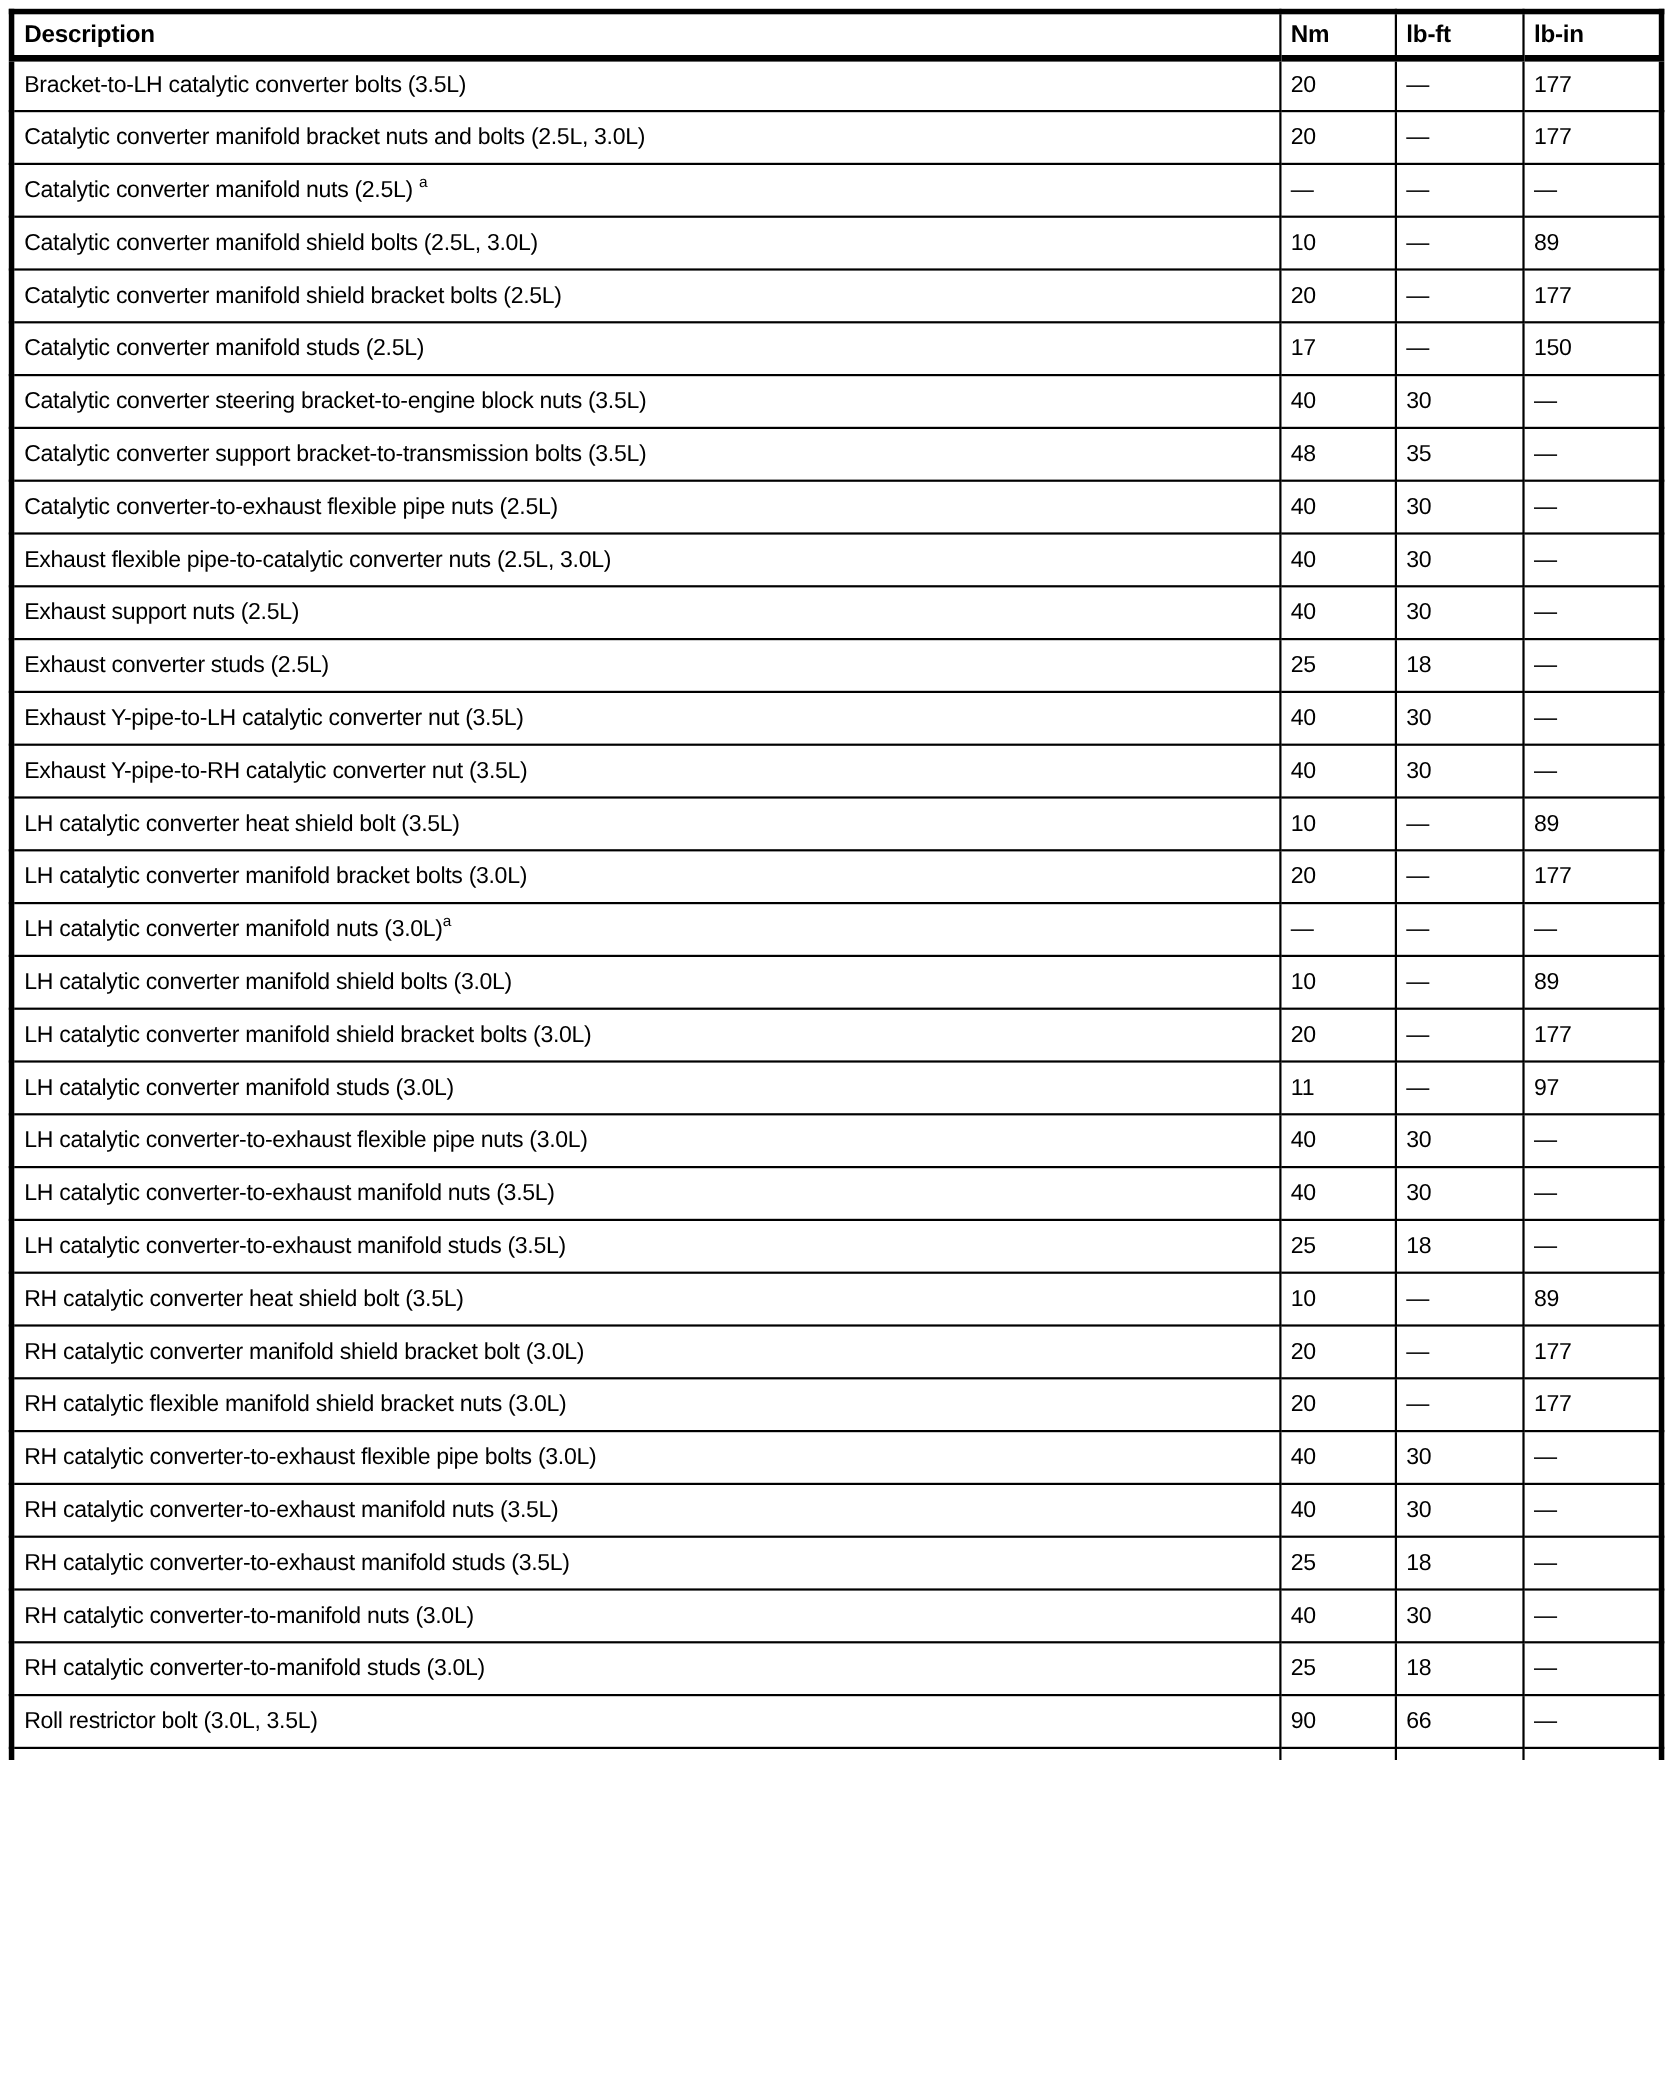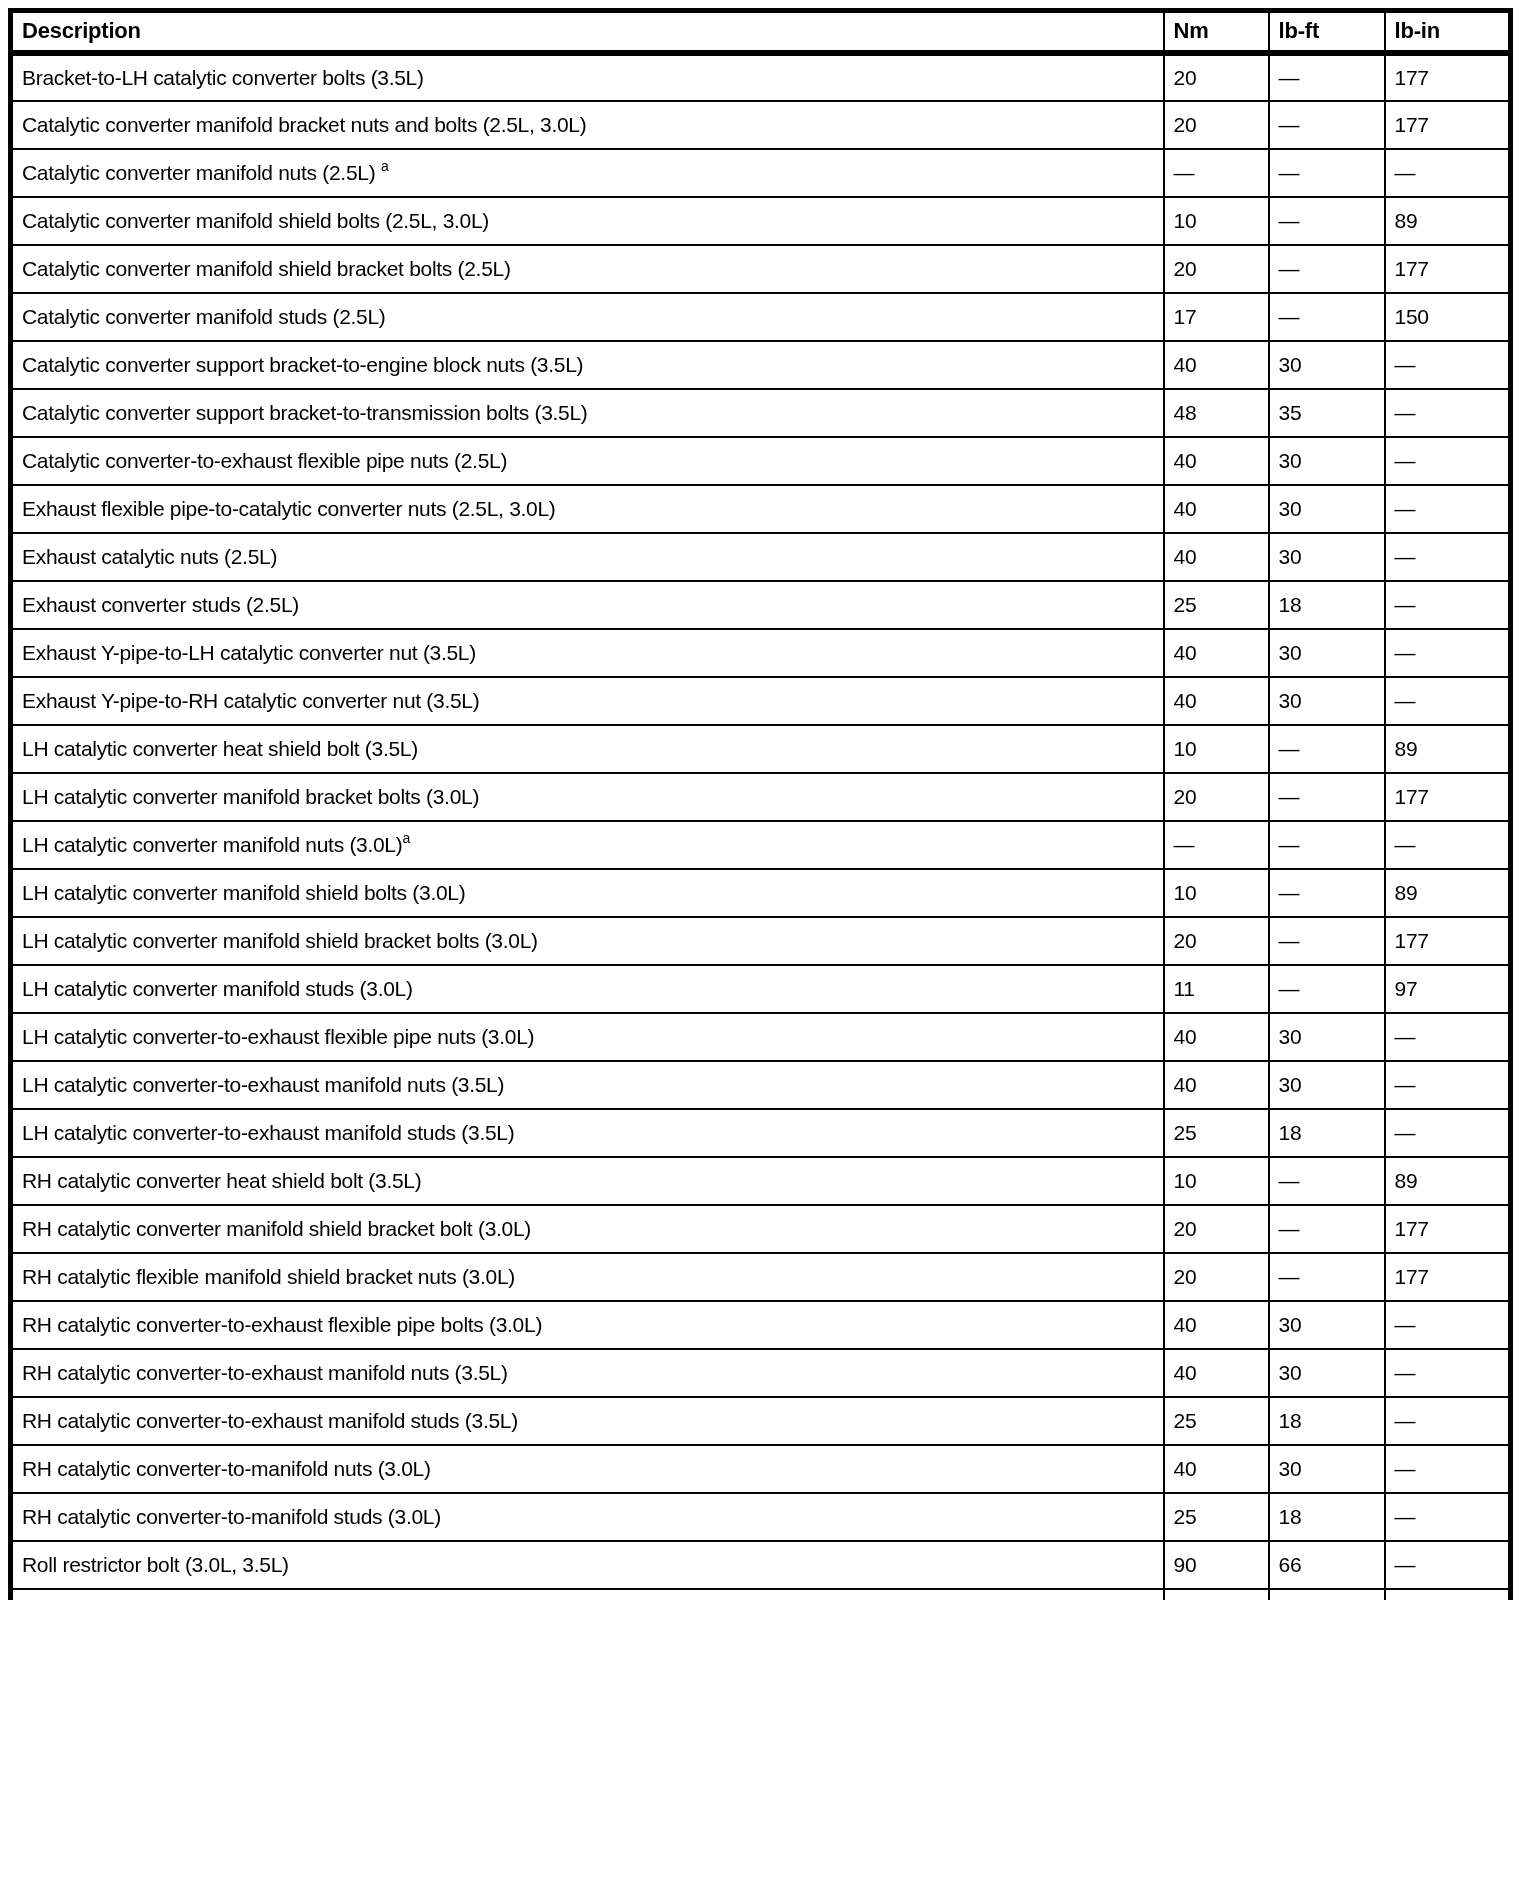--- a/index.html
+++ b/index.html
@@ -103,21 +103,21 @@
           <td>—</td>
           <td>177</td>
         </tr>
         <tr>
           <td>Catalytic converter manifold studs (2.5L)</td>
           <td>17</td>
           <td>—</td>
           <td>150</td>
         </tr>
         <tr>
-          <td>Catalytic converter support bracket-to-engine block nuts (3.5L)</td>
+          <td>Catalytic converter steering bracket-to-engine block nuts (3.5L)</td>
           <td>40</td>
           <td>30</td>
           <td>—</td>
         </tr>
         <tr>
           <td>Catalytic converter support bracket-to-transmission bolts (3.5L)</td>
           <td>48</td>
           <td>35</td>
           <td>—</td>
         </tr>
@@ -127,21 +127,21 @@
           <td>30</td>
           <td>—</td>
         </tr>
         <tr>
           <td>Exhaust flexible pipe-to-catalytic converter nuts (2.5L, 3.0L)</td>
           <td>40</td>
           <td>30</td>
           <td>—</td>
         </tr>
         <tr>
-          <td>Exhaust catalytic nuts (2.5L)</td>
+          <td>Exhaust support nuts (2.5L)</td>
           <td>40</td>
           <td>30</td>
           <td>—</td>
         </tr>
         <tr>
           <td>Exhaust converter studs (2.5L)</td>
           <td>25</td>
           <td>18</td>
           <td>—</td>
         </tr>

